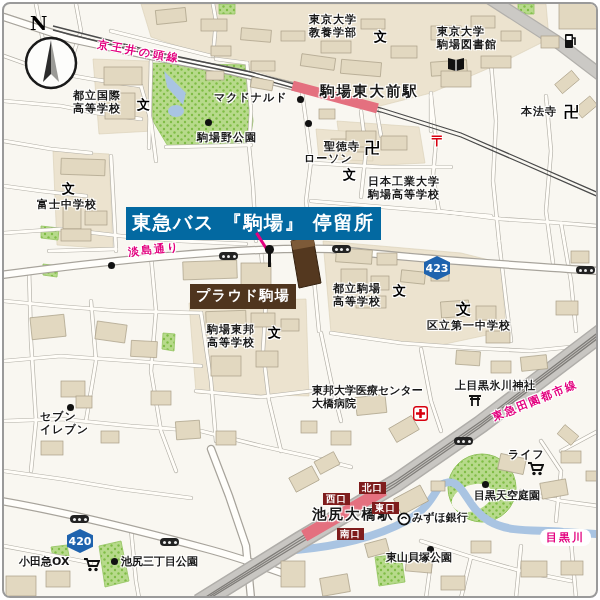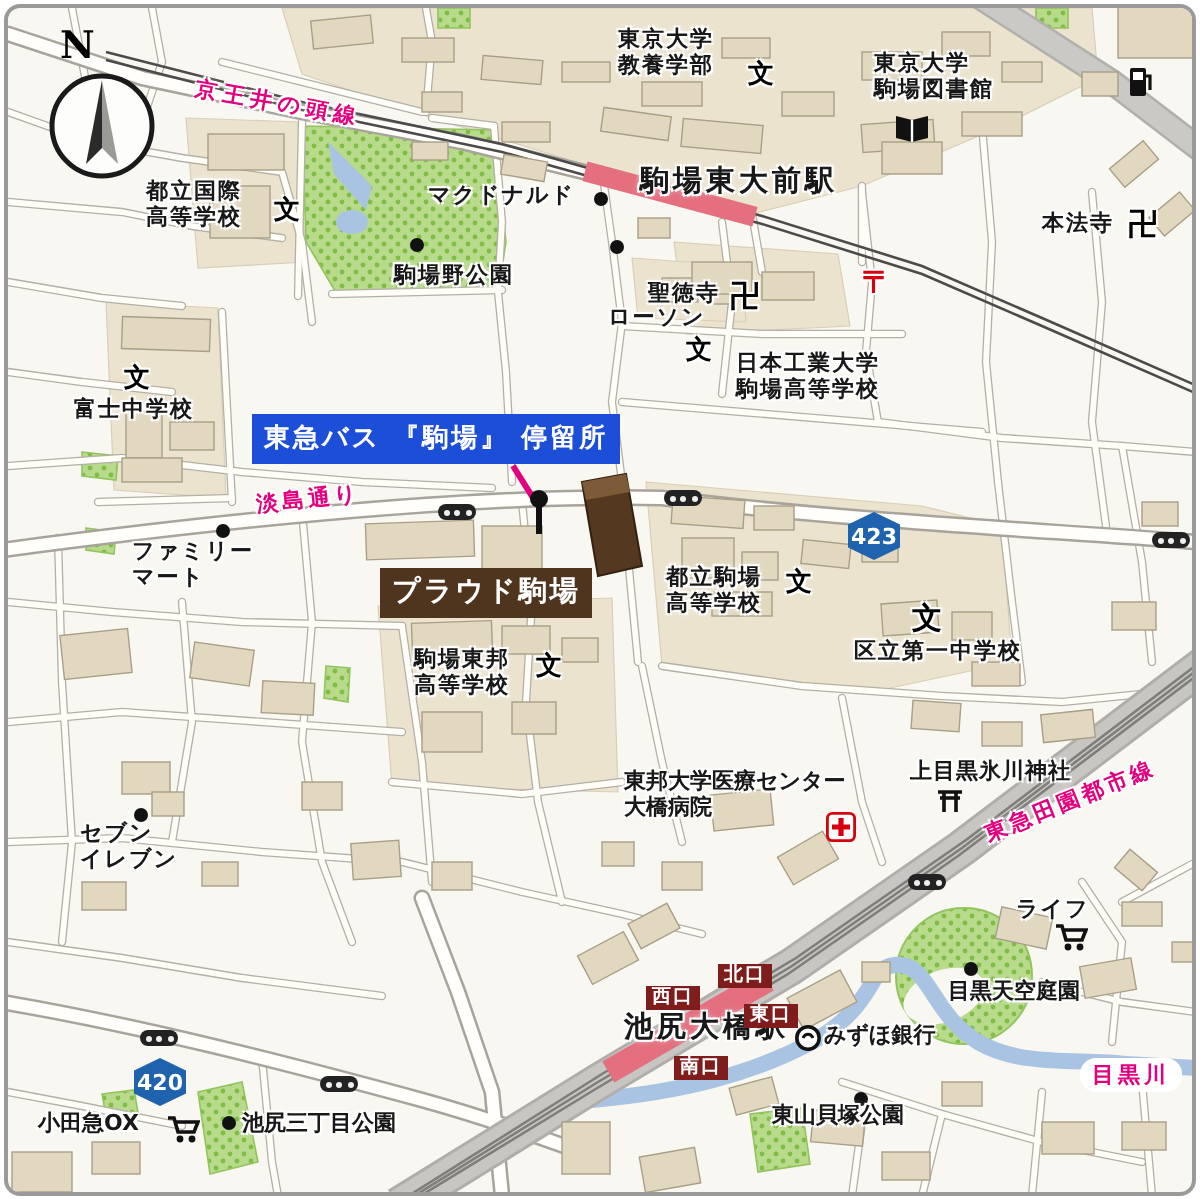--- a/index.html
+++ b/index.html
@@ -14,21 +14,21 @@
        text-shadow:-1px -1px 0 #fff,1px -1px 0 #fff,-1px 1px 0 #fff,1px 1px 0 #fff,0 0 3px #fff;}
   .ctr{text-align:left;}
   .big{font-size:14.5px;letter-spacing:2px;}
   .sym{position:absolute;font-weight:bold;color:#000;font-size:13px;
        text-shadow:-1px -1px 0 #fff,1px -1px 0 #fff,-1px 1px 0 #fff,1px 1px 0 #fff;}
   .manji{font-size:15px;}
   .post{color:#d7000f;font-size:15px;}
   .pinktxt{color:#e3007f;}
   .banner{position:absolute;color:#fff;font-weight:bold;padding:3px 6px 4px;white-space:nowrap;
           text-shadow:none;letter-spacing:1.5px;}
-  .banner-pink{background:#1d4ed8;font-size:13px;}
+  .banner-pink{background:#0369a1;font-size:19px;}
   .banner-brown{background:#4f351e;font-size:14px;text-align:center;}
   .badge-exit{position:absolute;background:#7f1d1d;color:#fff;font-size:9.5px;font-weight:bold;
               padding:1px 3px;letter-spacing:1px;line-height:1.1;}
   .badge-route{position:absolute;width:26px;height:24px;background:#1f63ae;color:#fff;
                font-size:11px;font-weight:bold;display:flex;align-items:center;justify-content:center;
                clip-path:polygon(50% 0,100% 26%,100% 74%,50% 100%,0 74%,0 26%);letter-spacing:0;}
   .dot{position:absolute;width:7px;height:7px;background:#111;border-radius:50%;}
   .tl{position:absolute;width:19px;height:8px;background:#222;border-radius:4px;
       display:flex;align-items:center;justify-content:space-evenly;}
   .tl i{width:3px;height:3px;border-radius:50%;background:#eee;display:block;}
@@ -390,22 +390,20 @@
   <div class="dot" style="left:107px;top:554px;"></div>
   <div class="lbl" style="left:117px;top:551px;letter-spacing:0;">池尻三丁目公園</div>
 
   <div class="riverbadge" style="left:536px;top:525px;">目黒川</div>
 
   <div class="lbl" style="left:210px;top:87px;">マクドナルド</div>
   <div class="dot" style="left:293px;top:92px;"></div>
   <div class="dot" style="left:301px;top:116px;"></div>
   <div class="lbl" style="left:300px;top:111px;margin-top:37px;">ローソン</div>
   <div class="dot" style="left:104px;top:258px;"></div>
-  <div class="lbl ctr" style="left:62px;top:265px;width:70px;">ファミリー
-マート</div>
   <div class="dot" style="left:63px;top:400px;"></div>
   <div class="lbl ctr" style="left:36px;top:406px;width:58px;">セブン
 イレブン</div>
   <div class="lbl" style="left:15px;top:551px;letter-spacing:0;">小田急OX</div>
   <svg class="icon" style="left:79px;top:553px;" width="17" height="15">
     <path d="M1,2 H4 L6,9 H14 L16,4 H5" stroke="#111" stroke-width="1.8" fill="none"></path>
     <circle cx="7" cy="12.5" r="1.7" fill="#111"></circle>
           <circle cx="13" cy="12.5" r="1.7" fill="#111"></circle>
   </svg>
   <div class="lbl" style="left:504px;top:444px;">ライフ</div>

